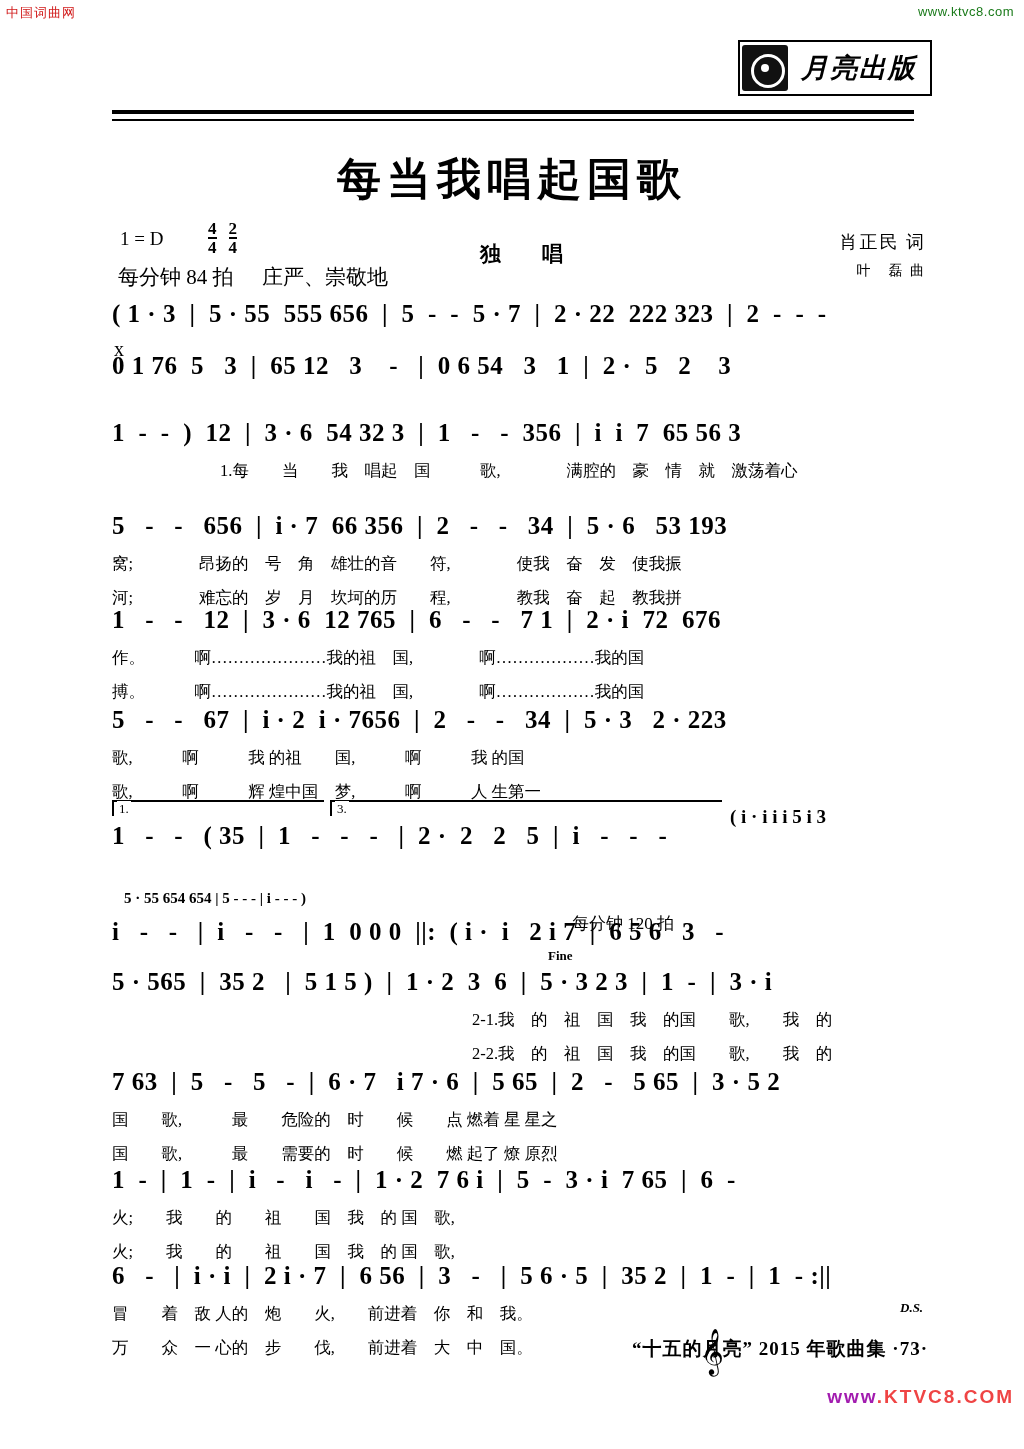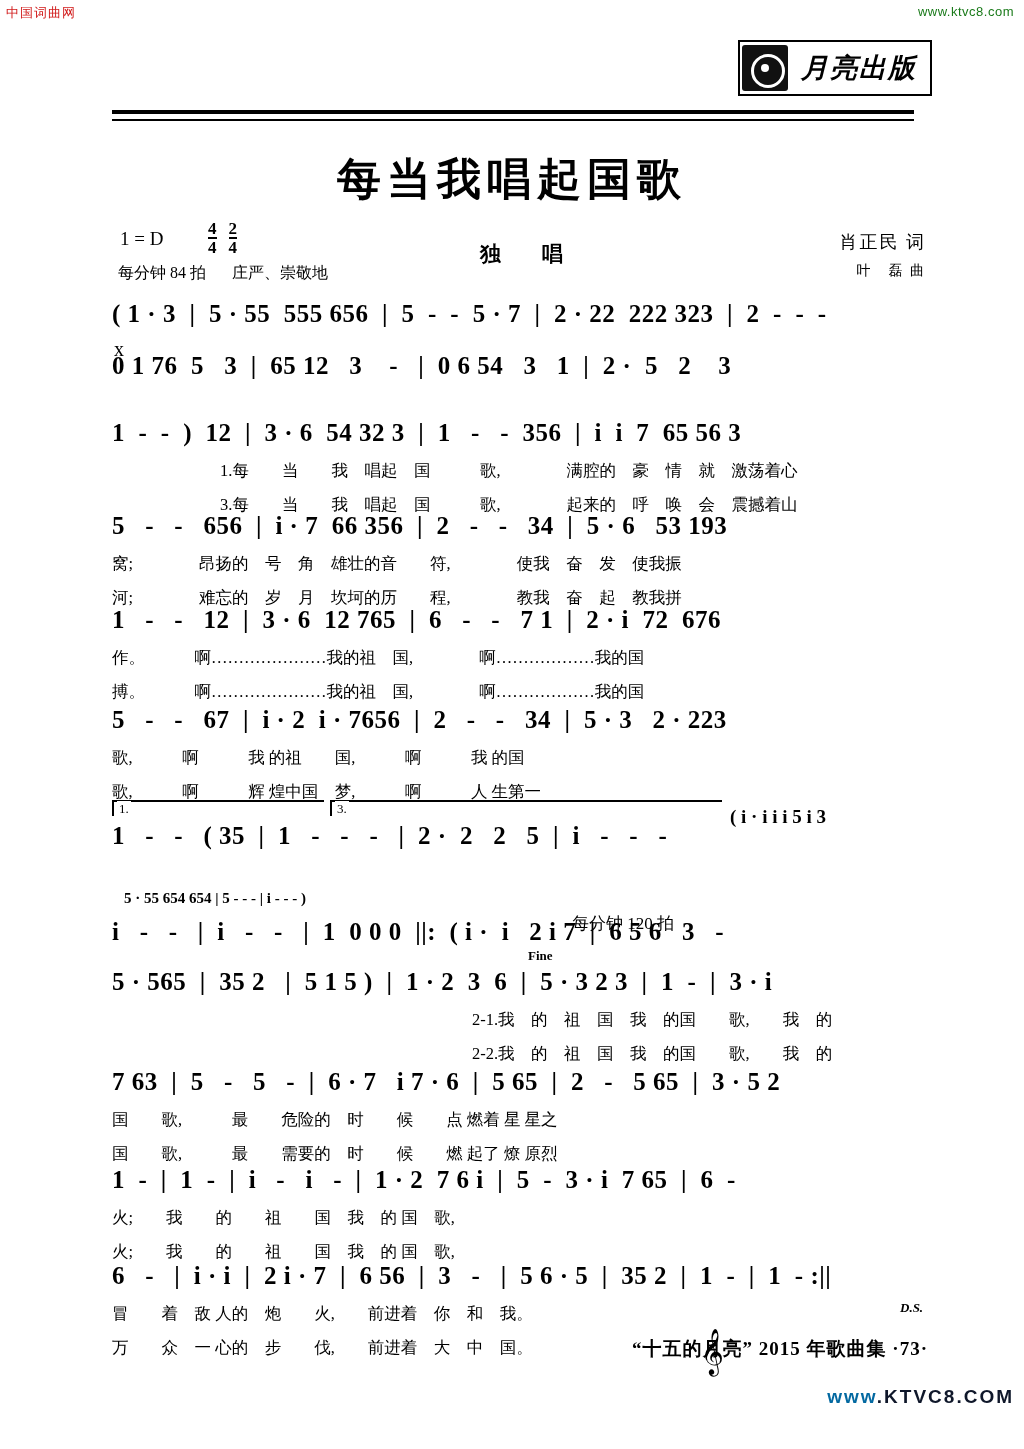--- a/index.html
+++ b/index.html
@@ -38,22 +38,22 @@
     letter-spacing: 0.5px;
   }
   .wm-bottom {
     position: absolute;
     right: 10px; bottom: 6px;
     font-size: 19px;
     font-weight: bold;
     letter-spacing: 2px;
     font-family: "Liberation Sans", sans-serif;
   }
-  .wm-bottom .b { color: #0369a1; text-align: center; }
-  .wm-bottom .r { color: #0f172a; }
+  .wm-bottom .b { color: #a21caf; text-align: center; }
+  .wm-bottom .r { color: #ef4444; }
 
   
   .logo {
     position: absolute;
     left: 738px; top: 40px;
     width: 190px; height: 52px;
     border: 2px solid #000;
     background: #fff;
     display: flex;
     align-items: center;
@@ -135,21 +135,21 @@
     text-align: center;
     margin-right: 8px;
     font-weight: bold;
     font-size: 17px;
   }
   .meter .frac .num { display: block; }
   .meter .frac .den { display: block; border-top: 2px solid #000; }
   .tempo {
     position: absolute;
     left: 118px; top: 263px;
-    font-size: 16px;
+    font-size: 21px;
   }
   .voice {
     position: absolute;
     left: 480px; top: 240px;
     font-size: 21px;
     font-weight: bold;
     letter-spacing: 10px;
   }
   .credit-l {
     position: absolute;
@@ -289,21 +289,20 @@
 
   <div class="segno">x</div>
 
   <div class="system" style="top:352px">
     <div class="notes">0 1 76  5   3  |  65 12   3    -   |  0 6 54   3   1  |  2 ·  5   2    3</div>
   </div>
 
   <div class="system" style="top:419px">
     <div class="notes">1  -  -  )  12  |  3 · 6  54 32 3  |  1   -   -  356  |  i  i  7  65 56 3</div>
     <div class="lyric" style="margin-left:108px">1.每　　当　　我　唱起　国　　　歌,　　　　满腔的　豪　情　就　激荡着心</div>
-    <div class="lyric" style="margin-left:108px">3.每　　当　　我　唱起　国　　　歌,　　　　起来的　呼　唤　会　震撼着山</div>
   </div>
 
   <div class="system" style="top:512px">
     <div class="notes">5   -   -   656  |  i · 7  66 356  |  2   -   -   34  |  5 · 6   53 193</div>
     <div class="lyric">窝;　　　　昂扬的　号　角　雄壮的音　　符,　　　　使我　奋　发　使我振</div>
     <div class="lyric">河;　　　　难忘的　岁　月　坎坷的历　　程,　　　　教我　奋　起　教我拼</div>
   </div>
 
   <div class="system" style="top:606px">
     <div class="notes">1   -   -   12  |  3 · 6  12 765  |  6   -   -   7 1  |  2 · i  72  676</div>
@@ -327,21 +326,21 @@
   <div class="system" style="top:822px">
     <div class="notes">1   -   -   ( 35  |  1   -   -   -   |  2 ·  2   2   5  |  i   -   -   -</div>
   </div>
   <div class="tiny-note" style="left:730px; top:806px; font-size:19px;">( i · i i  i 5 i 3</div>
 
   <div class="tiny-note" style="left:124px; top:890px; font-size:15px;">5 · 55 654 654  |  5  -  -  -  |  i  -  -  -  )</div>
   <div class="label-sm" style="left:572px; top:912px;">每分钟 120 拍</div>
   <div class="system" style="top:918px">
     <div class="notes">i   -   -   |  i   -   -   |  1  0 0 0  ||:  ( i ·  i   2 i 7  |  6 5 6   3   -</div>
   </div>
-  <div class="label-bold-sm" style="left:528px; top:948px;">Fine</div>
+  <div class="label-bold-sm" style="left:548px; top:948px;">Fine</div>
 
   <div class="system" style="top:968px">
     <div class="notes">5 · 565  |  35 2   |  5 1 5 )  |  1 · 2  3  6  |  5 · 3 2 3  |  1  -  |  3 · i</div>
     <div class="lyric" style="margin-left:360px">2-1.我　的　祖　国　我　的国　　歌,　　我　的</div>
     <div class="lyric" style="margin-left:360px">2-2.我　的　祖　国　我　的国　　歌,　　我　的</div>
   </div>
 
   <div class="system" style="top:1068px">
     <div class="notes">7 63  |  5   -   5   -  |  6 · 7   i 7 · 6  |  5 65  |  2   -   5 65  |  3 · 5 2</div>
     <div class="lyric">国　　歌,　　　最　　危险的　时　　候　　点 燃着 星 星之</div>

